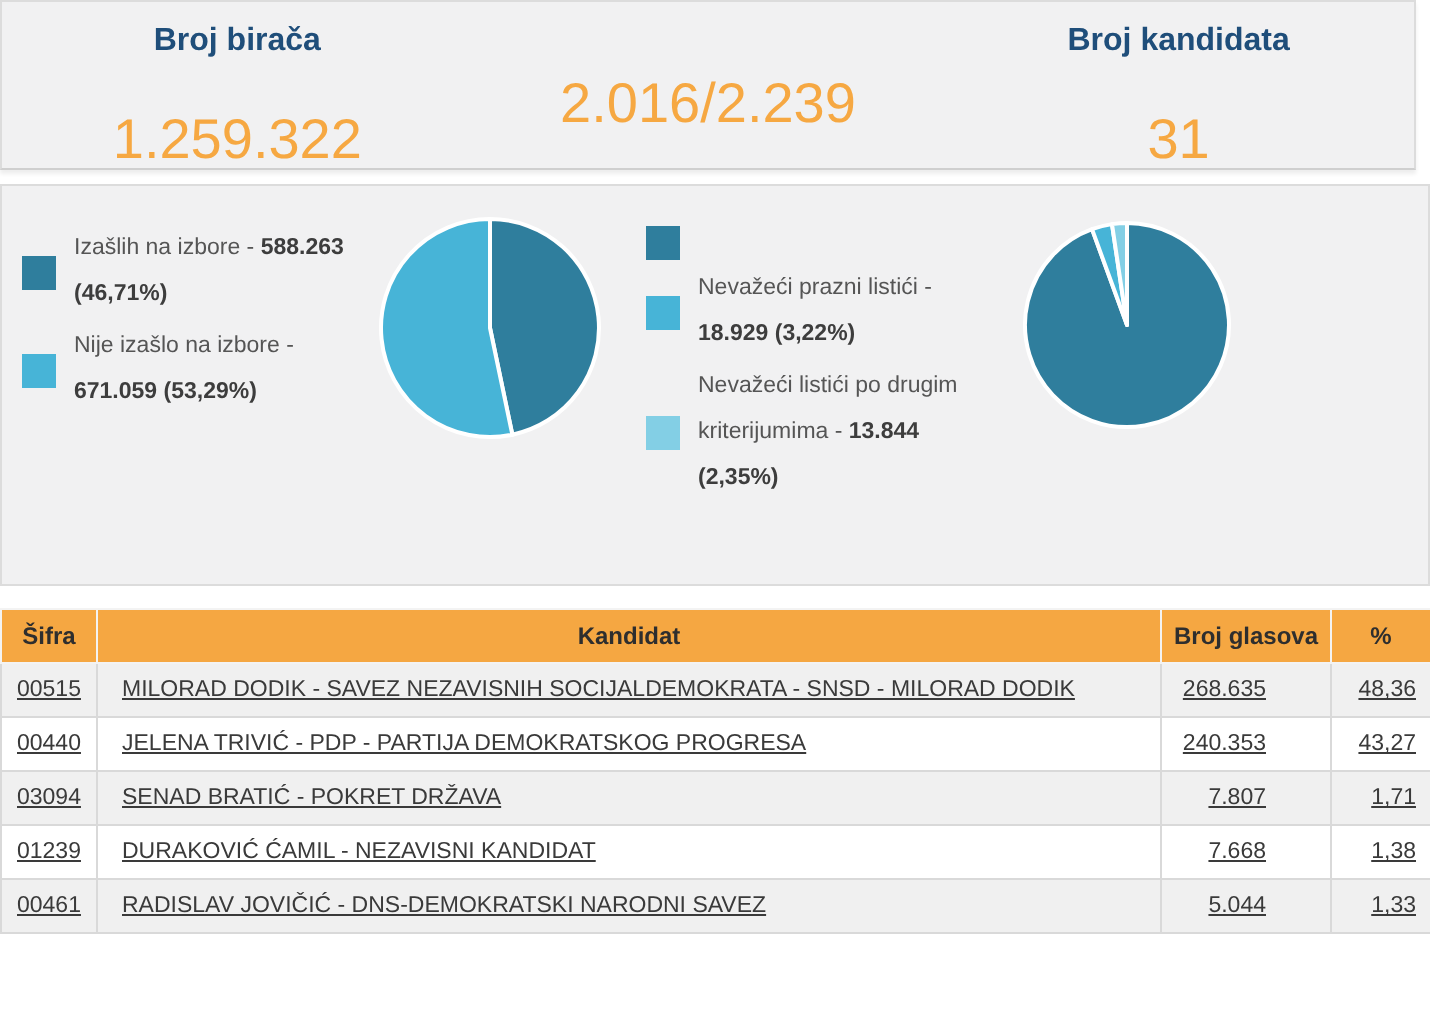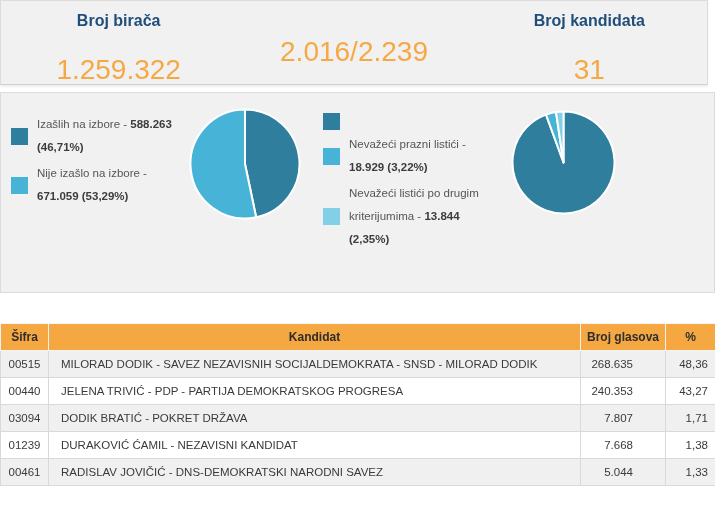--- a/index.html
+++ b/index.html
@@ -30,36 +30,36 @@
   .legend-2{left:322px;top:20px;width:166px;}
   .legend-item{display:flex;align-items:center;margin-bottom:3px;}
   .legend-swatch{width:17px;height:17px;margin-right:9px;flex:none;}
   .legend-text{font-size:11.5px;line-height:23px;color:#555555;}
   .legend-text b{color:#3d3d3d;}
   .pie{position:absolute;}
   .pie-1{left:188px;top:15px;}
   .pie-2{left:510px;top:17px;}
   
   .results-table{
-    position:absolute;top:323px;left:0;width:715px;
+    position:absolute;top:304px;left:0;width:715px;
     border-collapse:collapse;table-layout:fixed;
     background:#7dd3fc;
   }
   .results-table col.c-code{width:48px;}
   .results-table col.c-name{width:532px;}
   .results-table col.c-votes{width:85px;}
   .results-table col.c-pct{width:50px;}
   .results-table th{
     background:#f5a742;color:#2e2e2e;font-weight:bold;font-size:12px;
     height:26px;border:1px solid #f3f3f3;text-align:center;padding:0;
   }
   .results-table td{
     font-size:11.5px;color:#3a3a3a;height:27px;
     border:1px solid #d9d9d9;padding:0 4px;box-sizing:border-box;
-    white-space:nowrap;overflow:hidden;
+    white-space:nowrap;overflow:hidden;text-decoration:underline;
   }
   .results-table tr:nth-child(odd) td{background:#f0f0f0;}
   .results-table tr:nth-child(even) td{background:#ffffff;}
   .results-table td.code{text-align:center;}
   .results-table td.name{text-align:left;padding-left:12px;}
   .results-table td.votes{text-align:right;padding-right:32px;}
   .results-table td.pct{text-align:right;padding-right:7px;}
 </style>
 </head>
 <body>
@@ -136,21 +136,21 @@
         <td class="pct">48,36</td>
       </tr>
       <tr>
         <td class="code">00440</td>
         <td class="name">JELENA TRIVIĆ - PDP - PARTIJA DEMOKRATSKOG PROGRESA</td>
         <td class="votes">240.353</td>
         <td class="pct">43,27</td>
       </tr>
       <tr>
         <td class="code">03094</td>
-        <td class="name">DODIK BRATIĆ - POKRET DRŽAVA</td>
+        <td class="name">SENAD BRATIĆ - POKRET DRŽAVA</td>
         <td class="votes">7.807</td>
         <td class="pct">1,71</td>
       </tr>
       <tr>
         <td class="code">01239</td>
         <td class="name">DURAKOVIĆ ĆAMIL - NEZAVISNI KANDIDAT</td>
         <td class="votes">7.668</td>
         <td class="pct">1,38</td>
       </tr>
       <tr>

